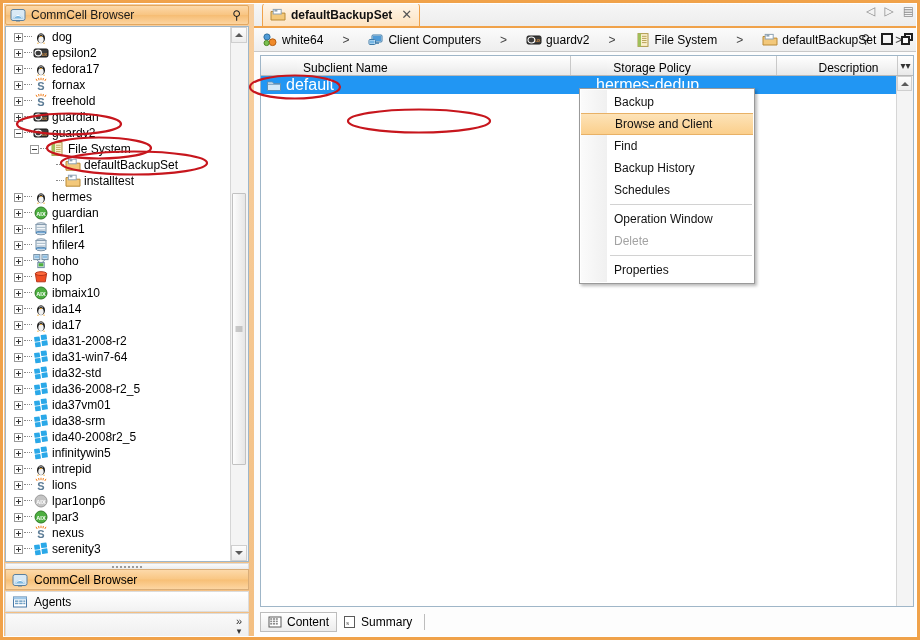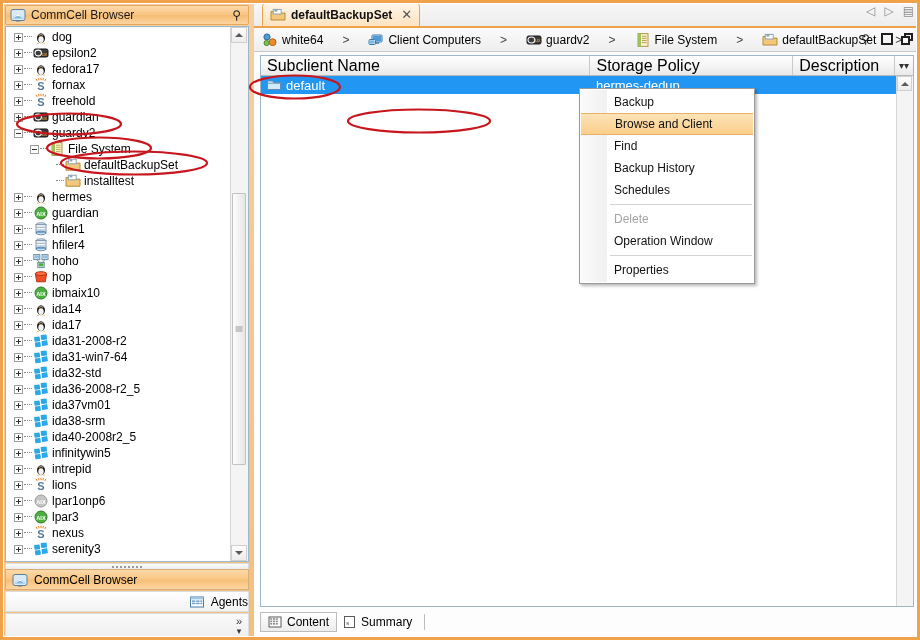--- a/index.html
+++ b/index.html
@@ -91,21 +91,21 @@
   .dock-btn{
     position:absolute;left:2px;width:244px;height:21px;box-sizing:border-box;
     display:flex;align-items:center;padding-left:6px;font-size:12px;
     border:1px solid #d9ad78;
   }
   .dock-btn.sel{
     top:566px;
     background:linear-gradient(180deg,#fdd9a9 0%,#f9c784 48%,#f7bf76 52%,#fdd6a2 100%);
   }
   .dock-btn.plain{
-    top:588px;background:linear-gradient(180deg,#ffffff,#f2f2f2);border-color:#dcdcdc;justify-content:flex-end;
+    top:588px;background:linear-gradient(180deg,#ffffff,#f2f2f2);border-color:#dcdcdc;
   }
   .dock-btn .t{margin-left:6px;}
 
   .dock-empty{
     position:absolute;left:2px;top:610px;width:244px;height:27px;
     background:linear-gradient(180deg,#fafafa,#eeeeee);
     border:1px solid #dcdcdc;box-sizing:border-box;
   }
   .chev{position:absolute;right:6px;top:3px;font-size:11px;color:#333;line-height:9px;text-align:center;}
   .chev .d{font-size:9px;display:block;margin-top:1px;}
@@ -151,34 +151,35 @@
     position:absolute;left:6px;top:55px;width:654px;height:552px;
     background:#fff;border:1px solid #9fb6c8;box-sizing:border-box;overflow:hidden;
   }
   .ghead{
     position:absolute;left:0;top:0;right:0;height:20px;
     background:linear-gradient(180deg,#ffffff 0%,#f3f3f3 55%,#e8e8e8 100%);
     border-bottom:1px solid #b9b9b9;display:flex;box-sizing:border-box;
   }
   .gh{
     height:100%;box-sizing:border-box;display:flex;align-items:flex-end;
-    padding-left:6px;font-size:16px;border-right:1px solid #c9c9c9;
+    padding-left:6px;font-size:12px;border-right:1px solid #c9c9c9;
     background:linear-gradient(180deg,#ffffff 0%,#f4f4f4 55%,#e9e9e9 100%);
+    margin-left:36px;
   }
   .gh.last{border-right:none;}
   .gh-menu{
     width:18px;display:flex;align-items:center;justify-content:center;
     border-left:1px solid #c9c9c9;color:#333;font-size:10px;
     background:linear-gradient(180deg,#ffffff 0%,#f4f4f4 55%,#e9e9e9 100%);
   }
   .grow{
     position:absolute;left:0;top:20px;right:16px;height:18px;
     background:#2196f3;display:flex;align-items:center;color:#fff;
   }
-  .gcell{height:18px;display:flex;align-items:center;padding-left:5px;box-sizing:border-box;font-size:13px;}
+  .gcell{height:18px;display:flex;align-items:flex-end;padding-left:5px;box-sizing:border-box;font-size:16px;}
   .gvsb{
     position:absolute;right:0;top:20px;width:16px;bottom:0;
     background:#f4f4f4;border-left:1px solid #d6d6d6;
   }
   .gvsb .arr{position:absolute;left:0;width:15px;height:15px;top:0;
     background:linear-gradient(180deg,#fdfdfd,#ececec);border:1px solid #cfcfcf;box-sizing:border-box;}
 
   
   .ctx{
     position:absolute;left:325px;top:88px;width:176px;
@@ -1013,22 +1014,22 @@
     </div>
 
     <div class="ctx">
       <div class="gutter"></div>
       <div class="mi">Backup</div>
       <div class="mi hl">Browse and Client</div>
       <div class="mi">Find</div>
       <div class="mi">Backup History</div>
       <div class="mi">Schedules</div>
       <div class="msep"></div>
+      <div class="mi">Operation Window</div>
       <div class="mi dis">Delete</div>
-      <div class="mi">Operation Window</div>
       <div class="msep"></div>
       <div class="mi">Properties</div>
     </div>
 
   </div>
 
   <div class="anno" style="left:14px;top:112px;">
     <svg width="110" height="24">
         <ellipse cx="55" cy="12" rx="52" ry="10.5" fill="none" stroke="#c7161d" stroke-width="2.2"></ellipse>
       </svg>

